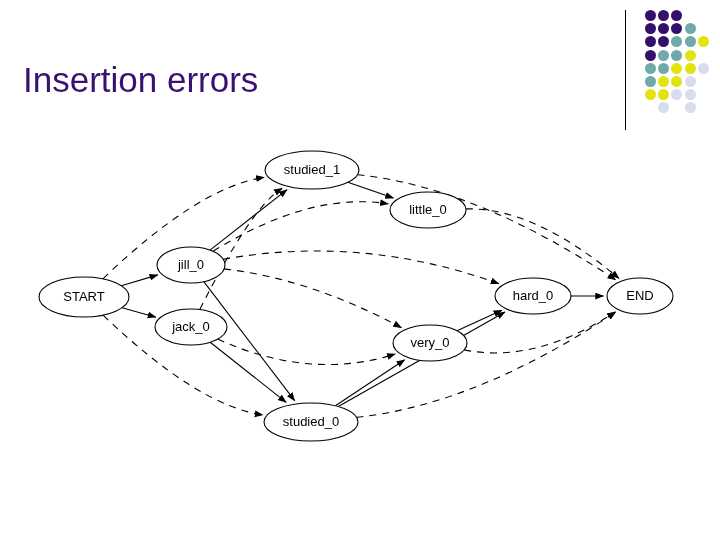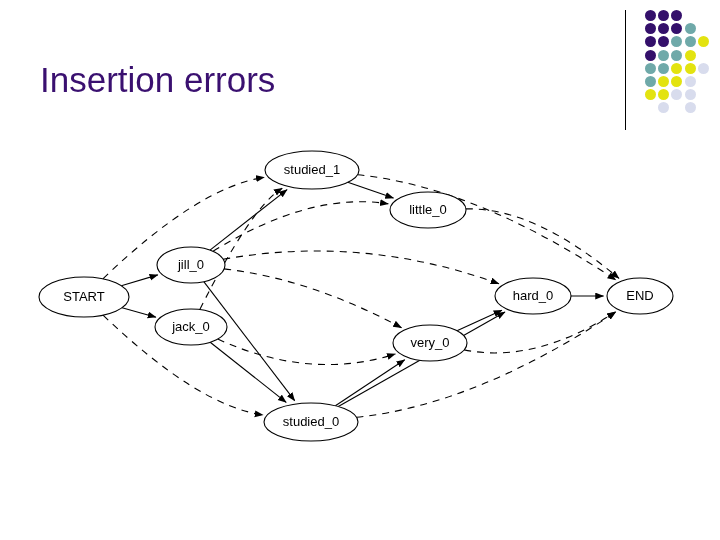--- a/index.html
+++ b/index.html
@@ -8,21 +8,21 @@
     background:#ffffff;
     font-family:"Liberation Sans", sans-serif;
     overflow:hidden;
     position:relative;
   }
   #slide{position:absolute;inset:0;}
 
   
   #page-title{
     position:absolute;
-    left:40px; top:60px;
+    left:23px; top:60px;
     font-size:35px;
     font-weight:400;
     letter-spacing:0px;
     color:#3a1070;
     white-space:nowrap;
   }
 
   
   #decor{
     position:absolute;

